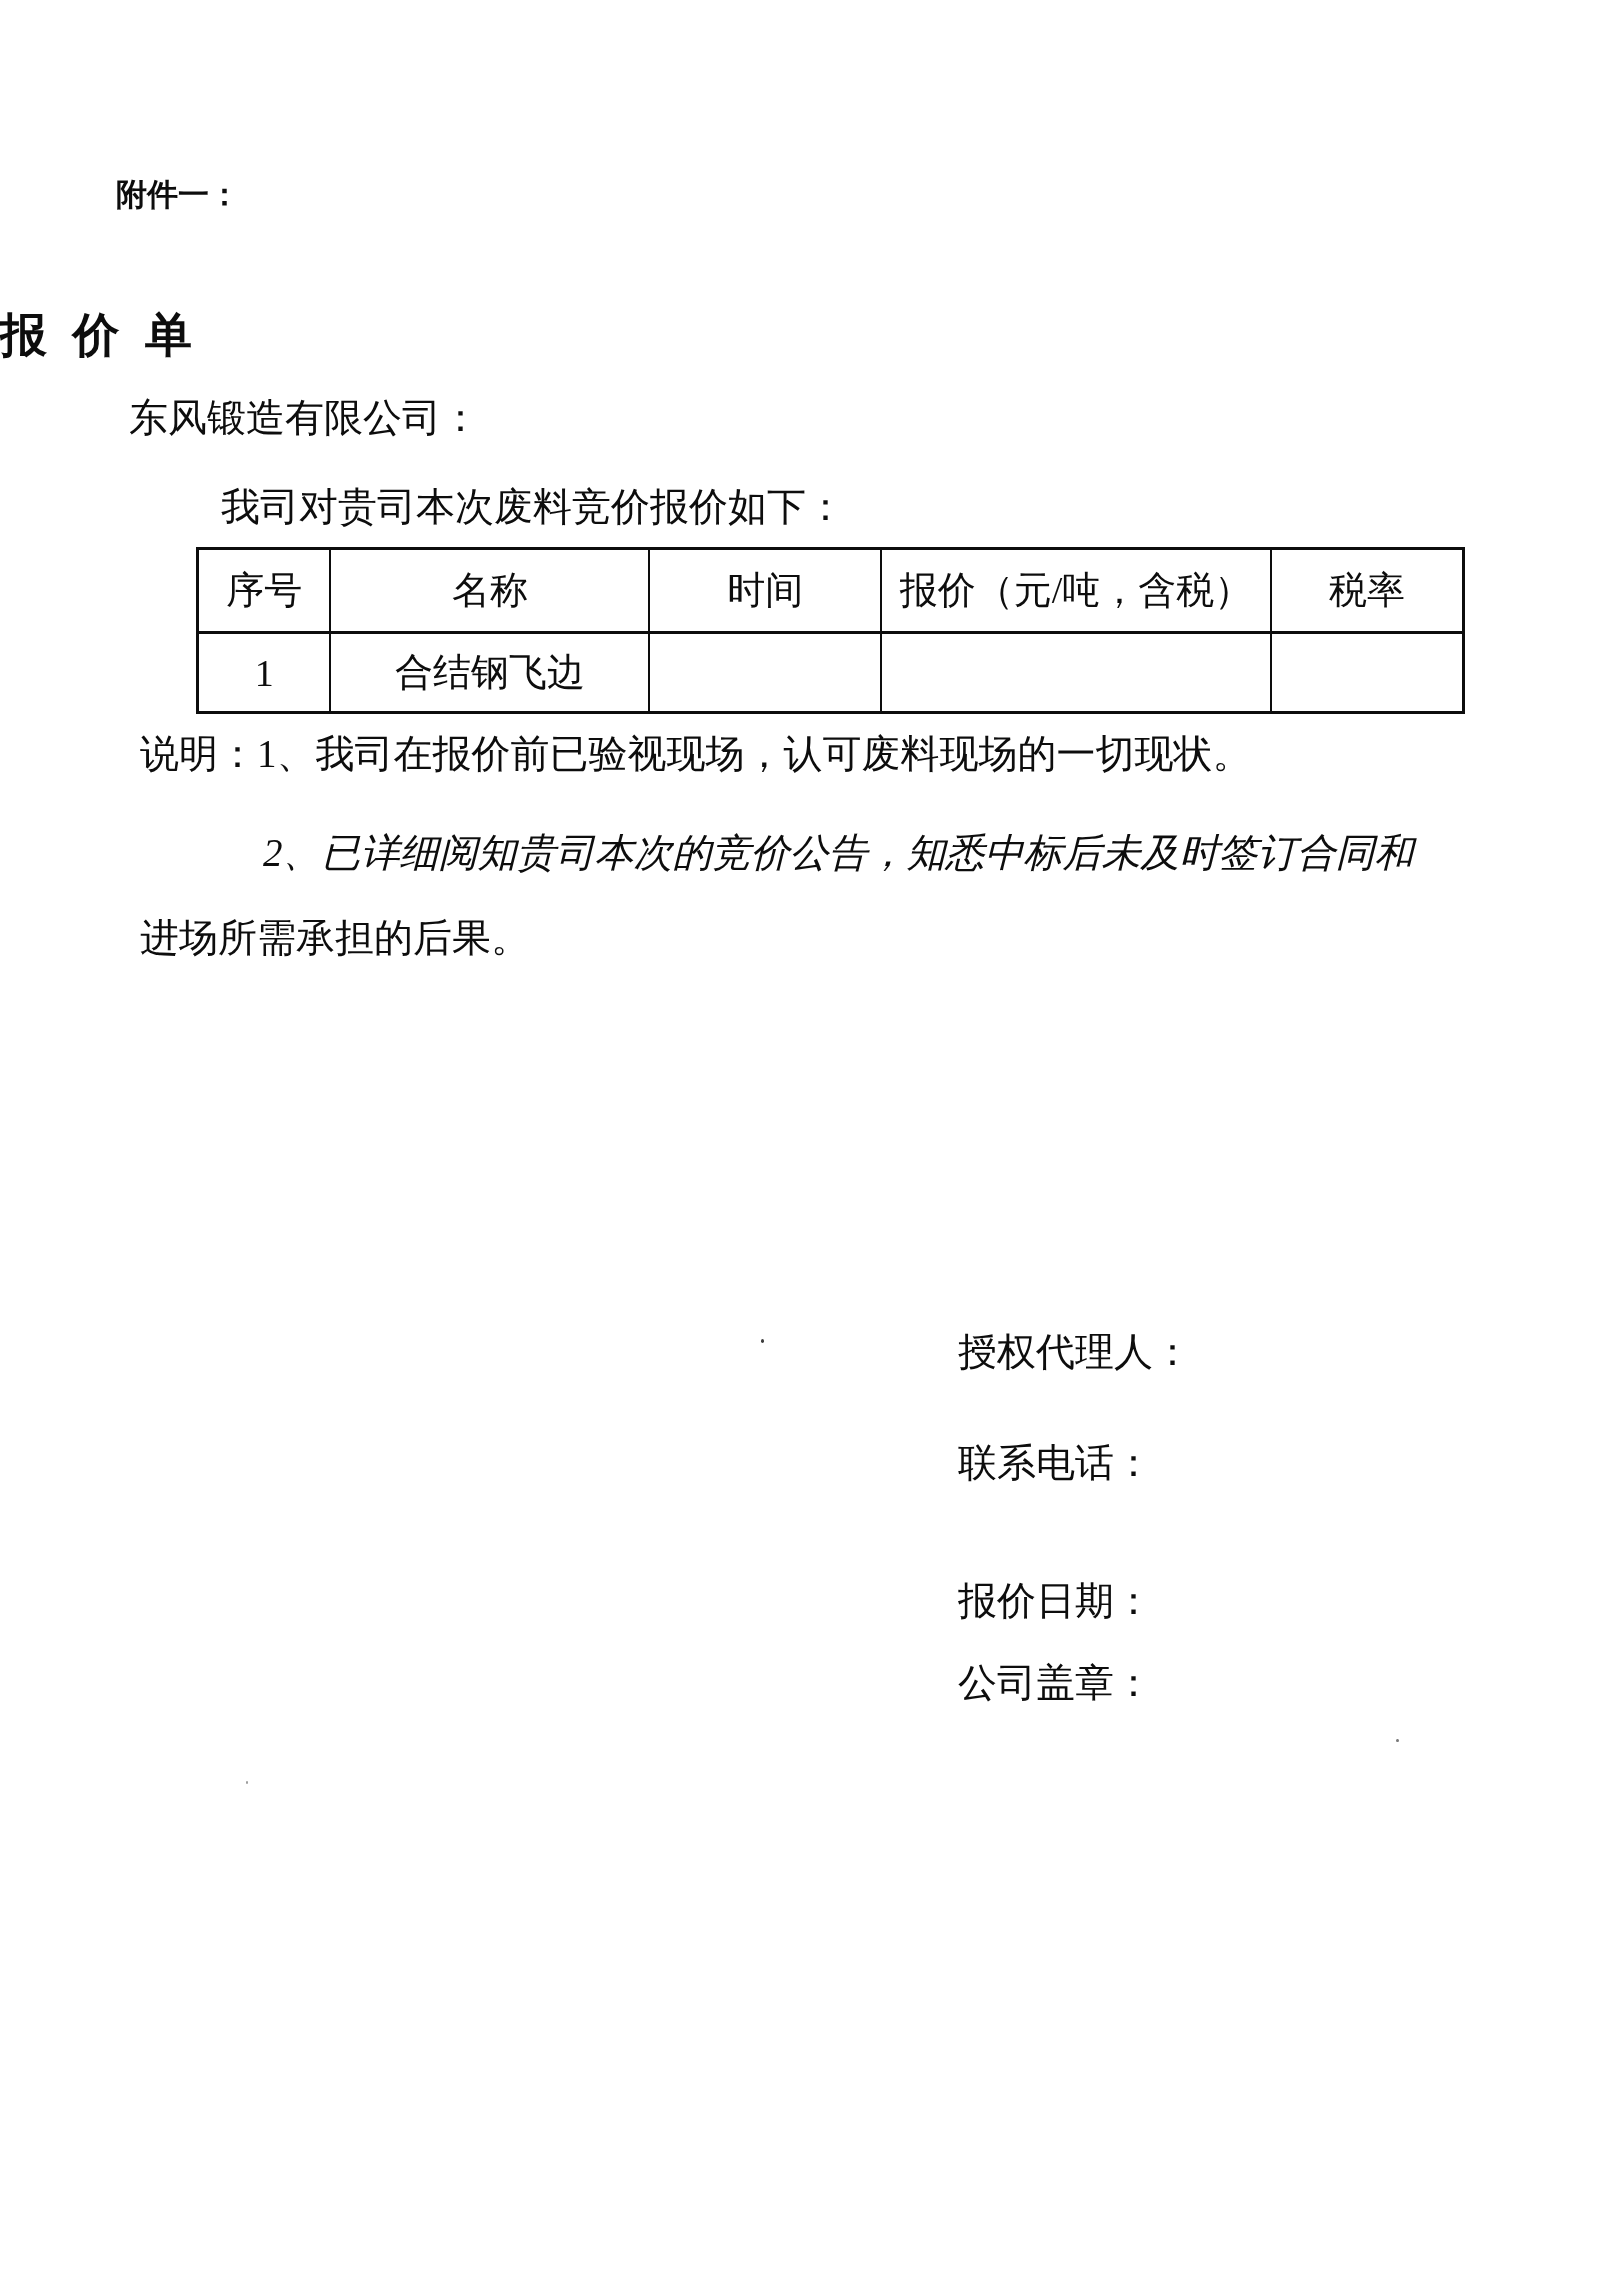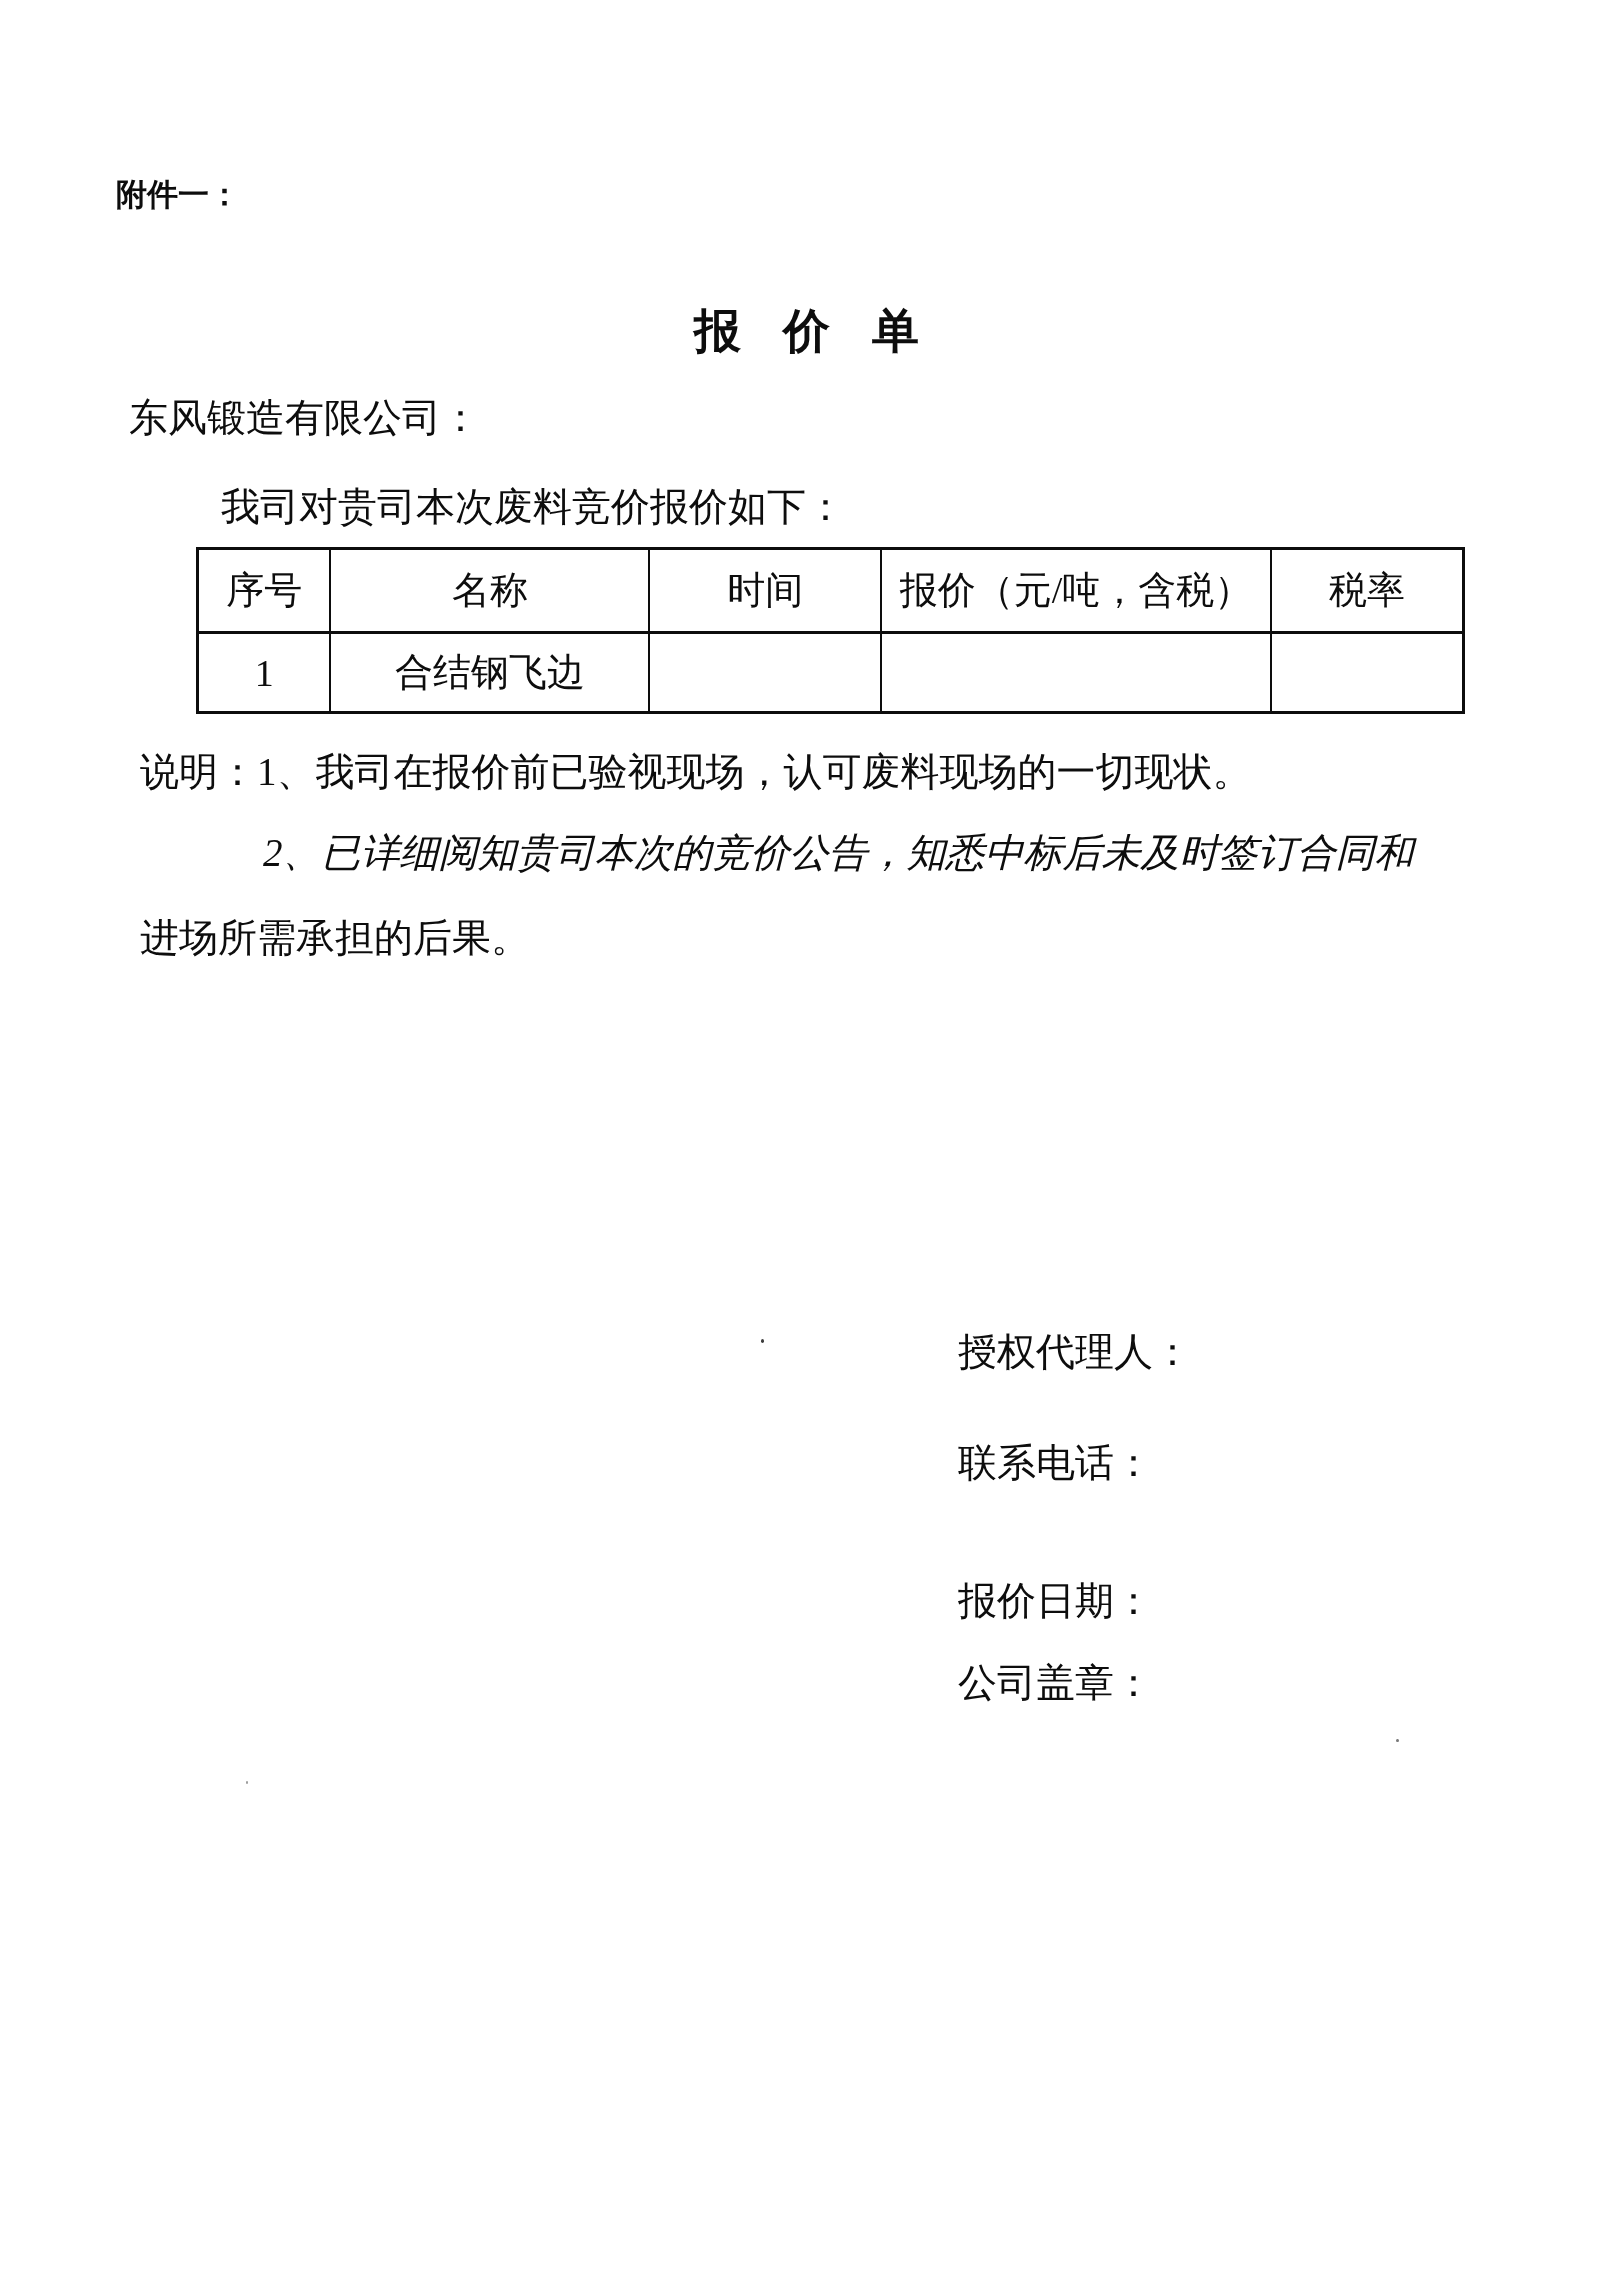--- a/index.html
+++ b/index.html
@@ -18,24 +18,22 @@
   }
   .page{position:absolute;inset:0;background:var(--bg);}
   .abs{position:absolute;line-height:1.15;white-space:nowrap;}
 
   .attachment{
     left:116px;top:177px;
     font-size:31px;font-weight:700;
   }
   .title{
     left:0;right:0;top:308px;
-    text-align:center;
     font-size:47px;font-weight:700;
     letter-spacing:6.9px;
-    font-family:Liberation Mono, monospace;
   }
   .recipient{
     left:129px;top:396px;
     font-size:39px;font-weight:500;
   }
   .intro{
     left:221px;top:485px;
     font-size:39px;font-weight:500;
   }
 
@@ -61,21 +59,21 @@
     padding:0;
     overflow:hidden;
   }
   .quote-table{border:3.9px solid var(--border);}
   .quote-table thead th{border-bottom:3.9px solid var(--border);height:84px;}
   .quote-table tbody td{height:80px;}
 
   .note{
     font-size:39px;font-weight:500;
   }
-  .note-1{left:140px;top:750px;}
+  .note-1{left:140px;top:732px;}
   .note-2{left:263px;top:831px;font-style:italic;}
   .note-3{left:140px;top:916px;}
 
   .sig{
     left:958px;
     font-size:39px;font-weight:500;
   }
   .sig-1{top:1330px;}
   .sig-2{top:1441px;}
   .sig-3{top:1551px;margin-top:28px;}

